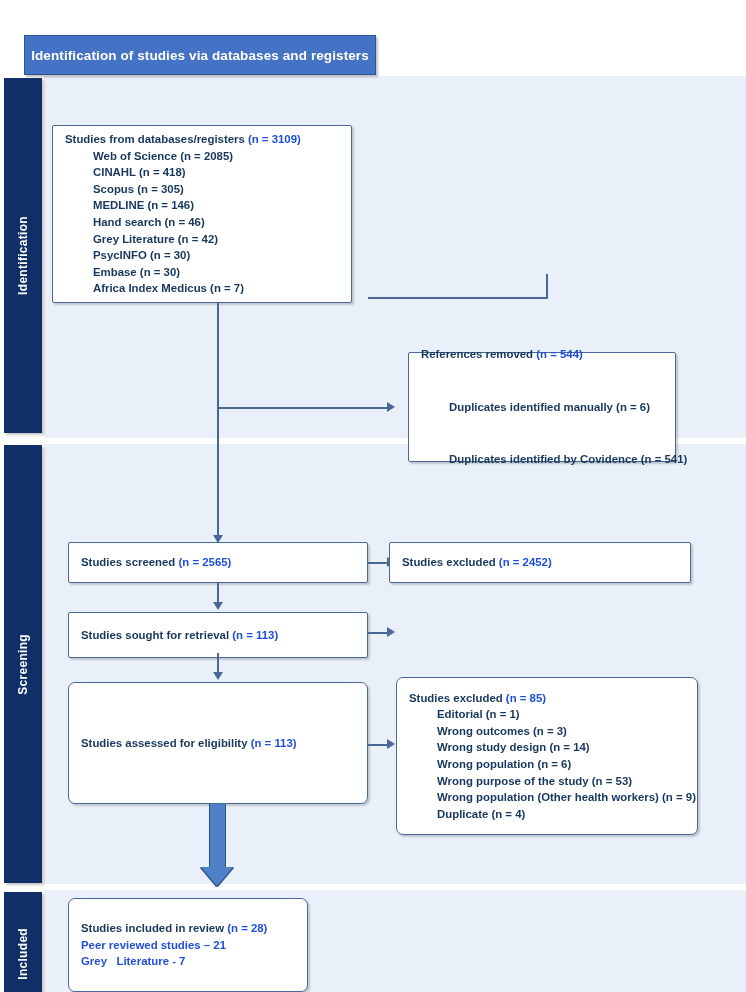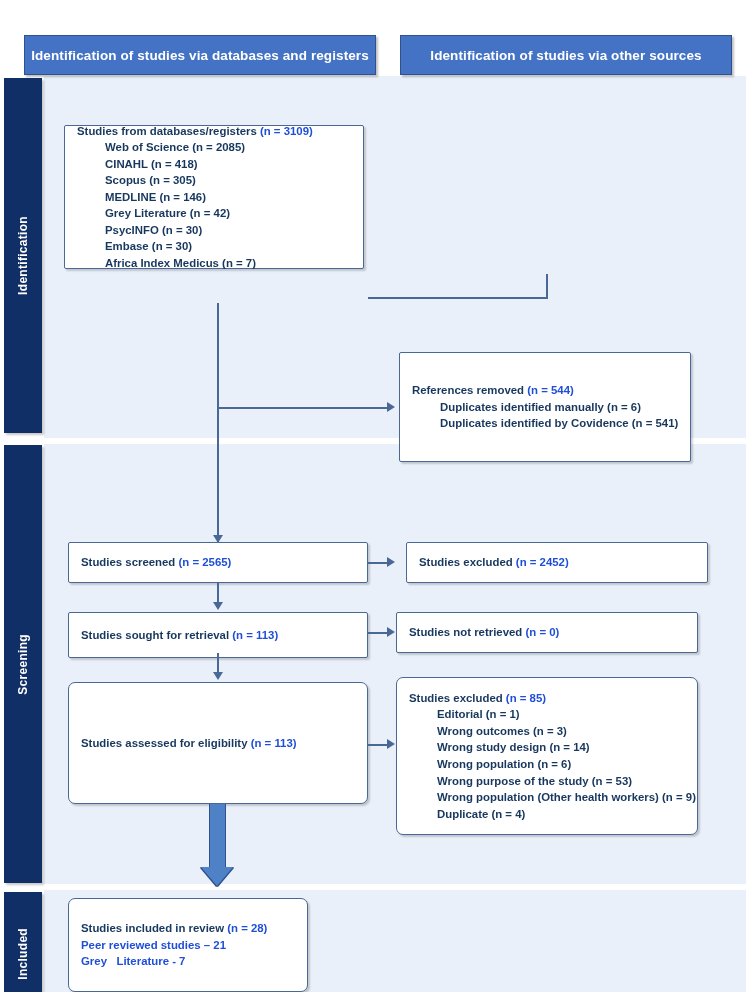--- a/index.html
+++ b/index.html
@@ -108,82 +108,77 @@
 
 <div id="stage">
 
   <div class="panel" style="left:44px;top:44px;width:702px;height:362px;"></div>
   <div class="panel" style="left:44px;top:412px;width:702px;height:440px;"></div>
   <div class="panel" style="left:44px;top:858px;width:702px;height:134px;"></div>
 
   <div class="hdr" style="left:24px;top:3px;width:350px;height:38px;">
     <span>Identification of studies via databases and registers</span>
   </div>
-  <div class="hdr" style="left:400px;top:3px;width:330px;height:38px;">
-    <span>Identification of studies via other sources</span>
-  </div>
 
   <div class="band" style="left:4px;top:46px;width:38px;height:355px;">
     <span>Identification</span>
   </div>
   <div class="band" style="left:4px;top:413px;width:38px;height:438px;">
     <span>Screening</span>
   </div>
   <div class="band" style="left:4px;top:860px;width:38px;height:124px;">
     <span>Included</span>
   </div>
 
-  <div class="box sq" style="left:64px;top:93px;width:300px;height:144px;">
+  <div class="box sq" style="left:52px;top:93px;width:300px;height:178px;">
     <div class="line"><span>Studies from databases/registers </span><span class="n">(n = 3109)</span></div>
     <div class="line sub">Web of Science (n = 2085)</div>
     <div class="line sub">CINAHL (n = 418)</div>
     <div class="line sub">Scopus (n = 305)</div>
     <div class="line sub">MEDLINE (n = 146)</div>
+    <div class="line sub">Hand search (n = 46)</div>
     <div class="line sub">Grey Literature (n = 42)</div>
     <div class="line sub">PsycINFO (n = 30)</div>
     <div class="line sub">Embase (n = 30)</div>
     <div class="line sub">Africa Index Medicus (n = 7)</div>
   </div>
 
 
   <div class="seg vline" style="left:546px;top:242px;height:24px;"></div>
   <div class="seg hline" style="left:368px;top:265px;width:180px;"></div>
 
   <div class="seg vline" style="left:217px;top:271px;height:240px;"></div>
   <div class="arrowdown" style="left:212.5px;top:503px;"></div>
 
   <div class="seg hline" style="left:217px;top:375px;width:171px;"></div>
   <div class="arrowright" style="left:387px;top:369.5px;"></div>
 
-  <div class="box sq" style="left:399px;top:320px;width:292px;height:110px;">
+  <div class="box sq" style="left:408px;top:320px;width:268px;height:110px;gap:36px;">
     <div class="line"><span>References removed </span><span class="n">(n = 544)</span></div>
     <div class="line sub">Duplicates identified manually (n = 6)</div>
     <div class="line sub">Duplicates identified by Covidence (n = 541)</div>
   </div>
 
   <div class="box sq" style="left:68px;top:510px;width:300px;height:41px;">
     <div class="line"><span>Studies screened </span><span class="n">(n = 2565)</span></div>
   </div>
   <div class="seg hline" style="left:368px;top:530px;width:20px;"></div>
   <div class="arrowright" style="left:387px;top:524.5px;"></div>
-  <div class="box sq" style="left:406px;top:510px;width:302px;height:41px;">
+  <div class="box sq" style="left:389px;top:510px;width:302px;height:41px;">
     <div class="line"><span>Studies excluded </span><span class="n">(n = 2452)</span></div>
   </div>
 
   <div class="seg vline" style="left:217px;top:551px;height:21px;"></div>
   <div class="arrowdown" style="left:212.5px;top:570px;"></div>
 
   <div class="box sq" style="left:68px;top:580px;width:300px;height:46px;">
     <div class="line"><span>Studies sought for retrieval </span><span class="n">(n = 113)</span></div>
   </div>
   <div class="seg hline" style="left:368px;top:600px;width:20px;"></div>
   <div class="arrowright" style="left:387px;top:594.5px;"></div>
-  <div class="box sq" style="left:396px;top:580px;width:302px;height:41px;">
-    <div class="line"><span>Studies not retrieved </span><span class="n">(n = 0)</span></div>
-  </div>
 
   <div class="seg vline" style="left:217px;top:621px;height:21px;"></div>
   <div class="arrowdown" style="left:212.5px;top:640px;"></div>
 
   <div class="box" style="left:68px;top:650px;width:300px;height:122px;">
     <div class="line"><span>Studies assessed for eligibility </span><span class="n">(n = 113)</span></div>
   </div>
   <div class="seg hline" style="left:368px;top:712px;width:20px;"></div>
   <div class="arrowright" style="left:387px;top:706.5px;"></div>
 

